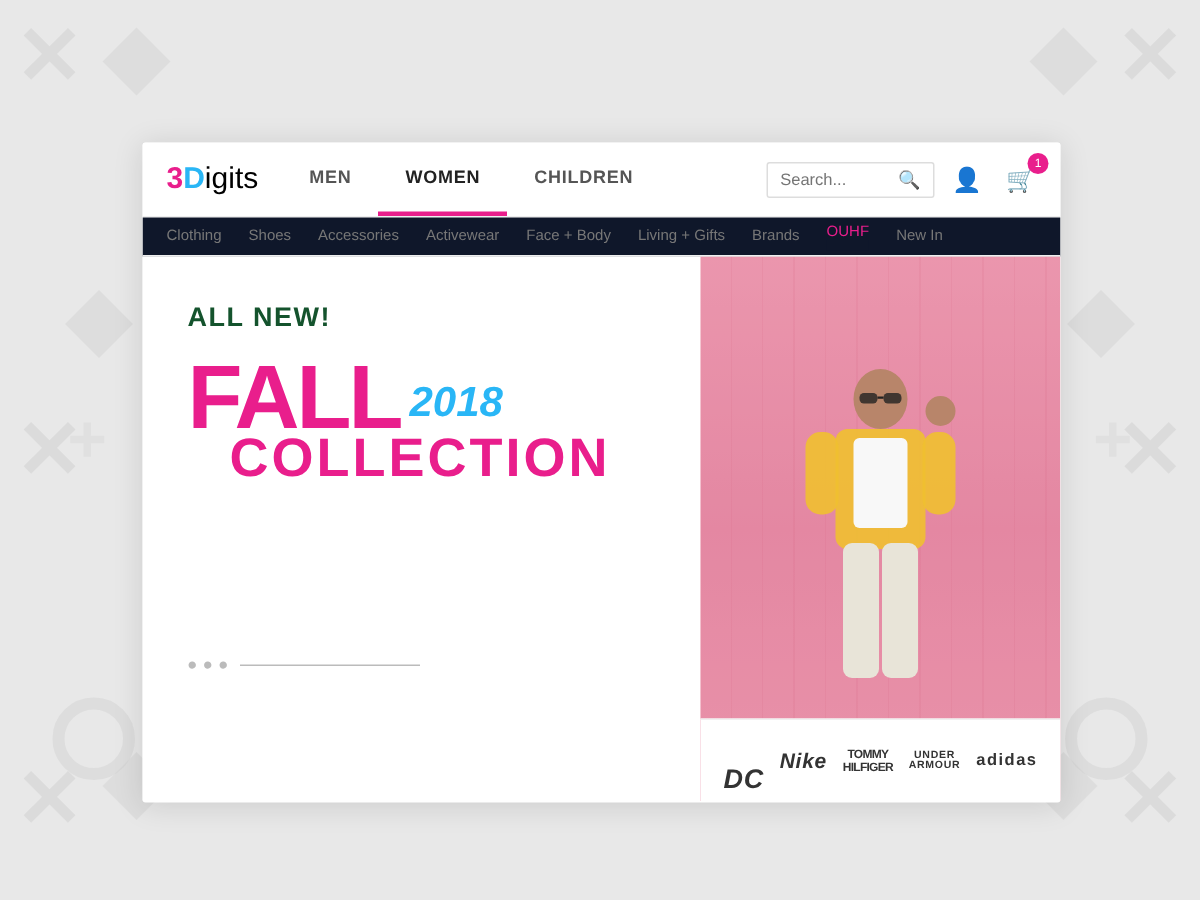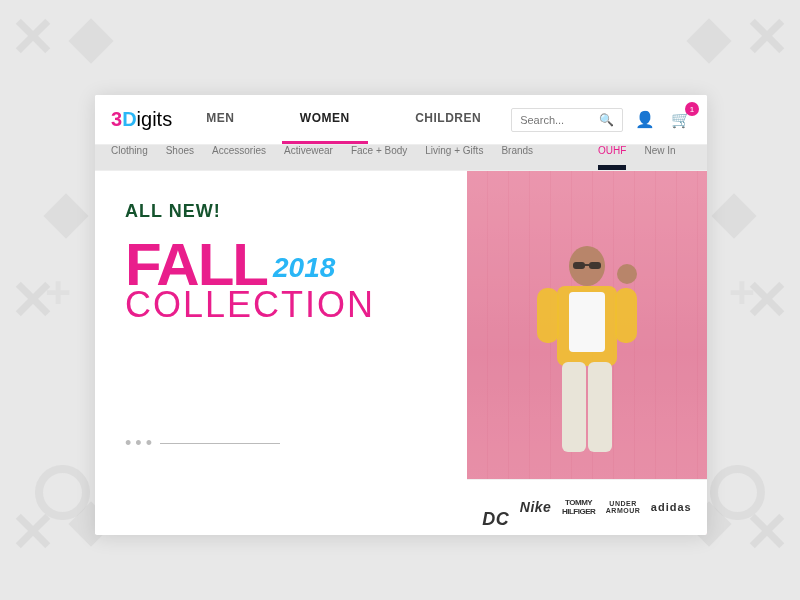--- a/index.html
+++ b/index.html
@@ -62,21 +62,20 @@
       font-weight: bold;
     }
     .logo-3 { color: #e91e8c; }
     .logo-blue { color: #29b6f6; }
     .logo-rest { color: #000000; font-weight: 400; }
 
     .nav-items {
       display: flex;
       align-items: stretch;
       flex: 1;
-      justify-content: space-between;
     }
     .nav-item {
       display: flex;
       align-items: center;
       padding: 0 18px;
       font-size: 12px;
       font-weight: 600;
       color: #555;
       cursor: pointer;
       border-bottom: 3px solid transparent;
@@ -132,35 +131,35 @@
       height: 14px;
       font-size: 8px;
       display: flex;
       align-items: center;
       justify-content: center;
     }
 
     
     .sub-nav {
       display: flex;
+      align-items: center;
       height: 26px;
       border-bottom: 1px solid #eee;
-      background: #e5e5e5;
+      background: #0f172a;
       padding: 0 16px;
       gap: 18px;
     }
     .sub-nav-item {
       font-size: 10px;
       color: #777;
       cursor: pointer;
     }
     .sub-nav-item.highlight {
       color: #e91e8c;
-      border-bottom: 5px solid #0f172a;
-      margin-left: 47px;
+      border-bottom: 7px solid #0f172a;
     }
 
     
     .hero {
       position: relative;
       height: 363px;
       overflow: hidden;
       background: #fff;
     }
 
@@ -220,24 +219,25 @@
     .year-text {
       font-size: 28px;
       font-weight: 700;
       color: #29b6f6;
       margin-left: 6px;
       margin-bottom: 10px;
       font-style: italic;
     }
     .collection-text {
       font-size: 36px;
-      font-weight: 400;
+      font-weight: 700;
       color: #e91e8c;
       letter-spacing: 2px;
       margin-top: -8px;
+      text-align: center;
     }
     .tell-more {
       font-size: 11px;
       color: #555;
       margin-top: 16px;
       cursor: pointer;
     }
 
     
     .slider-dots {

